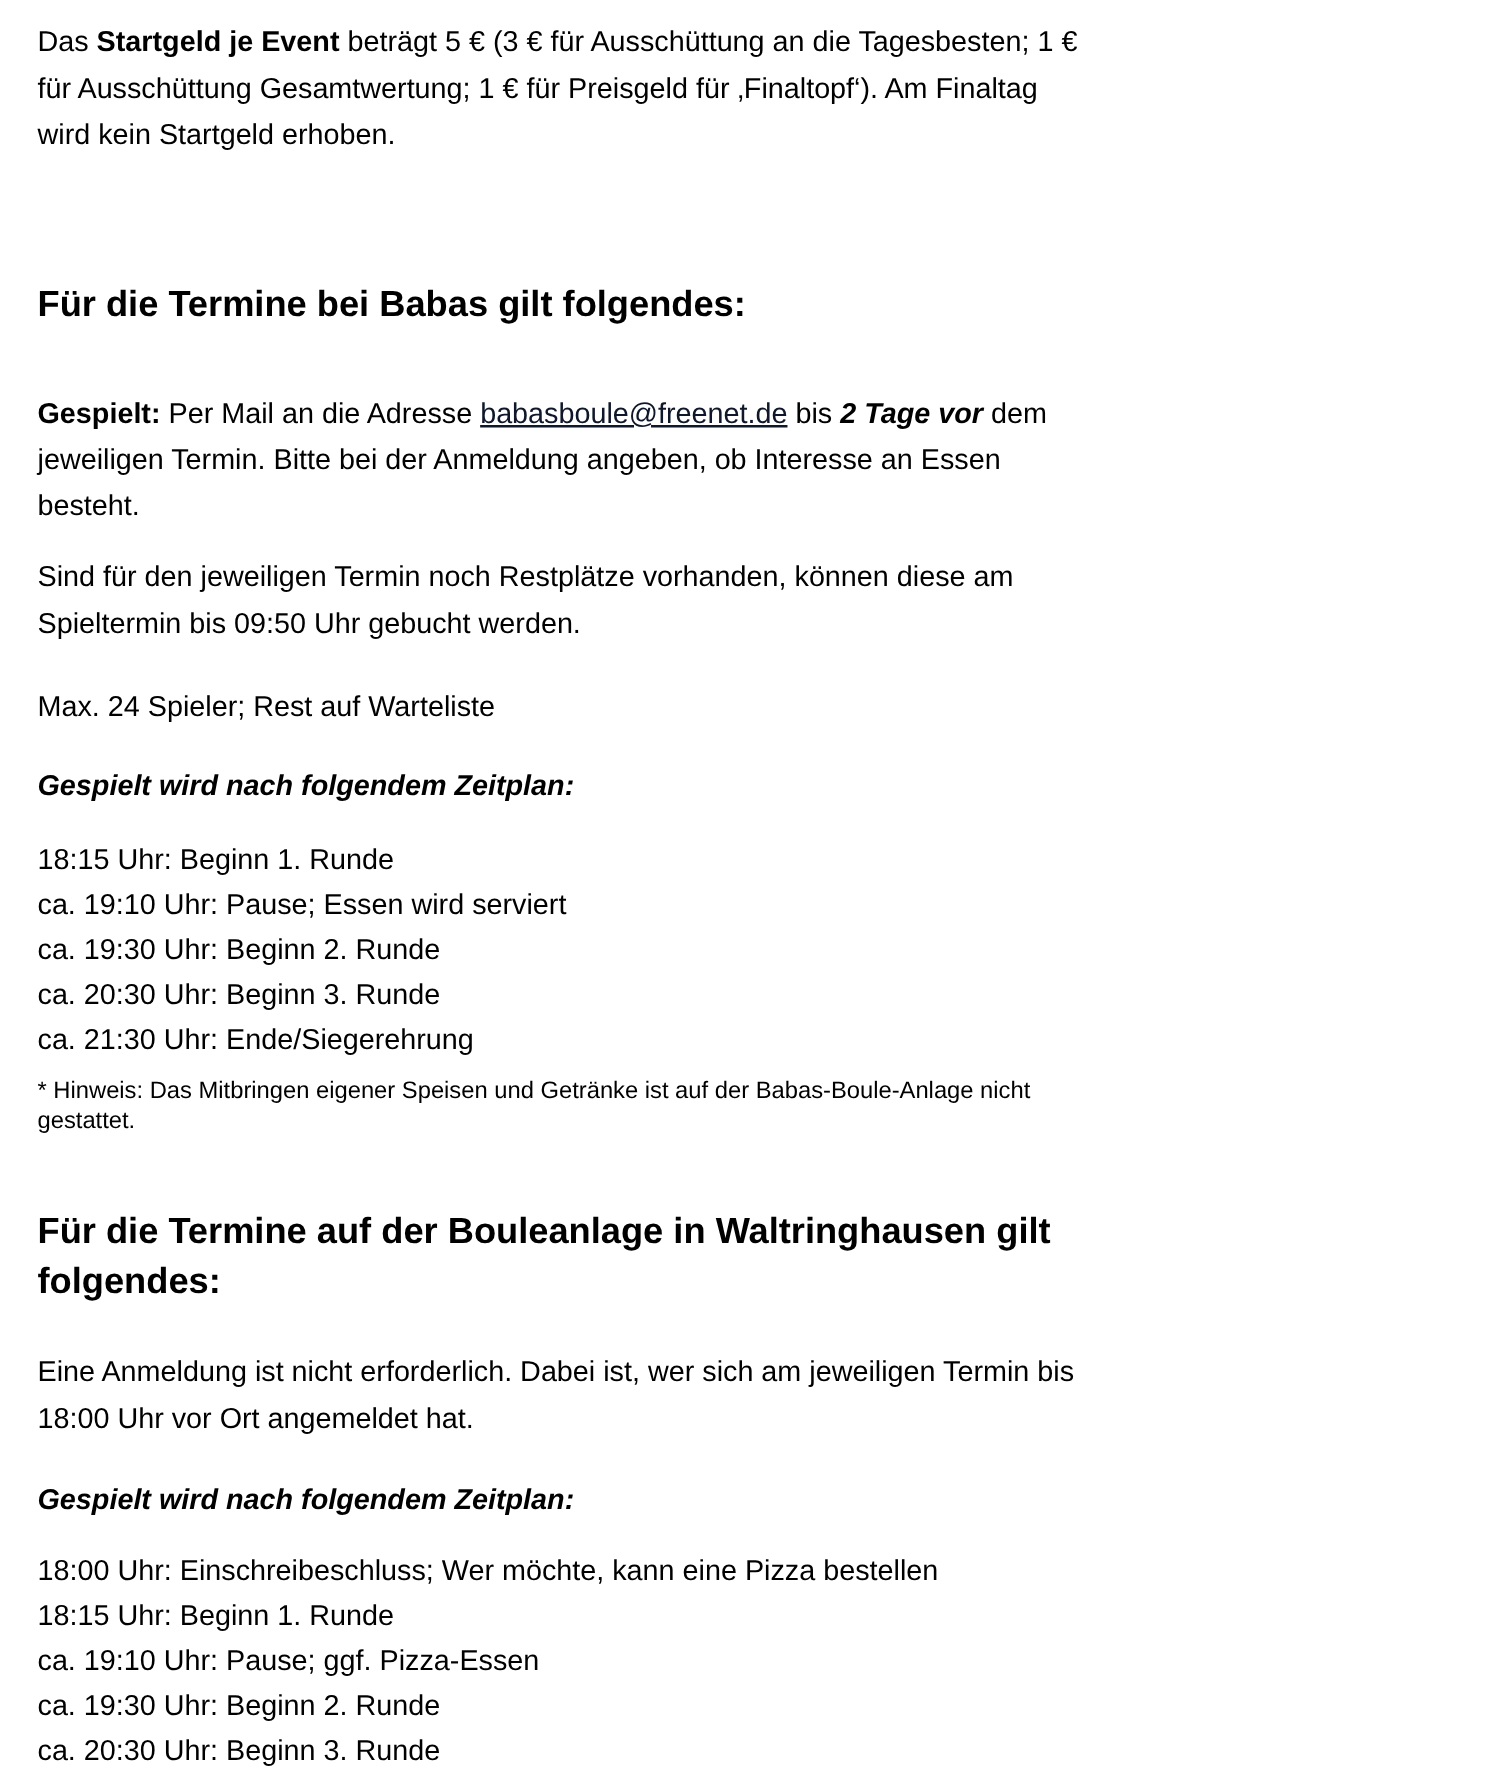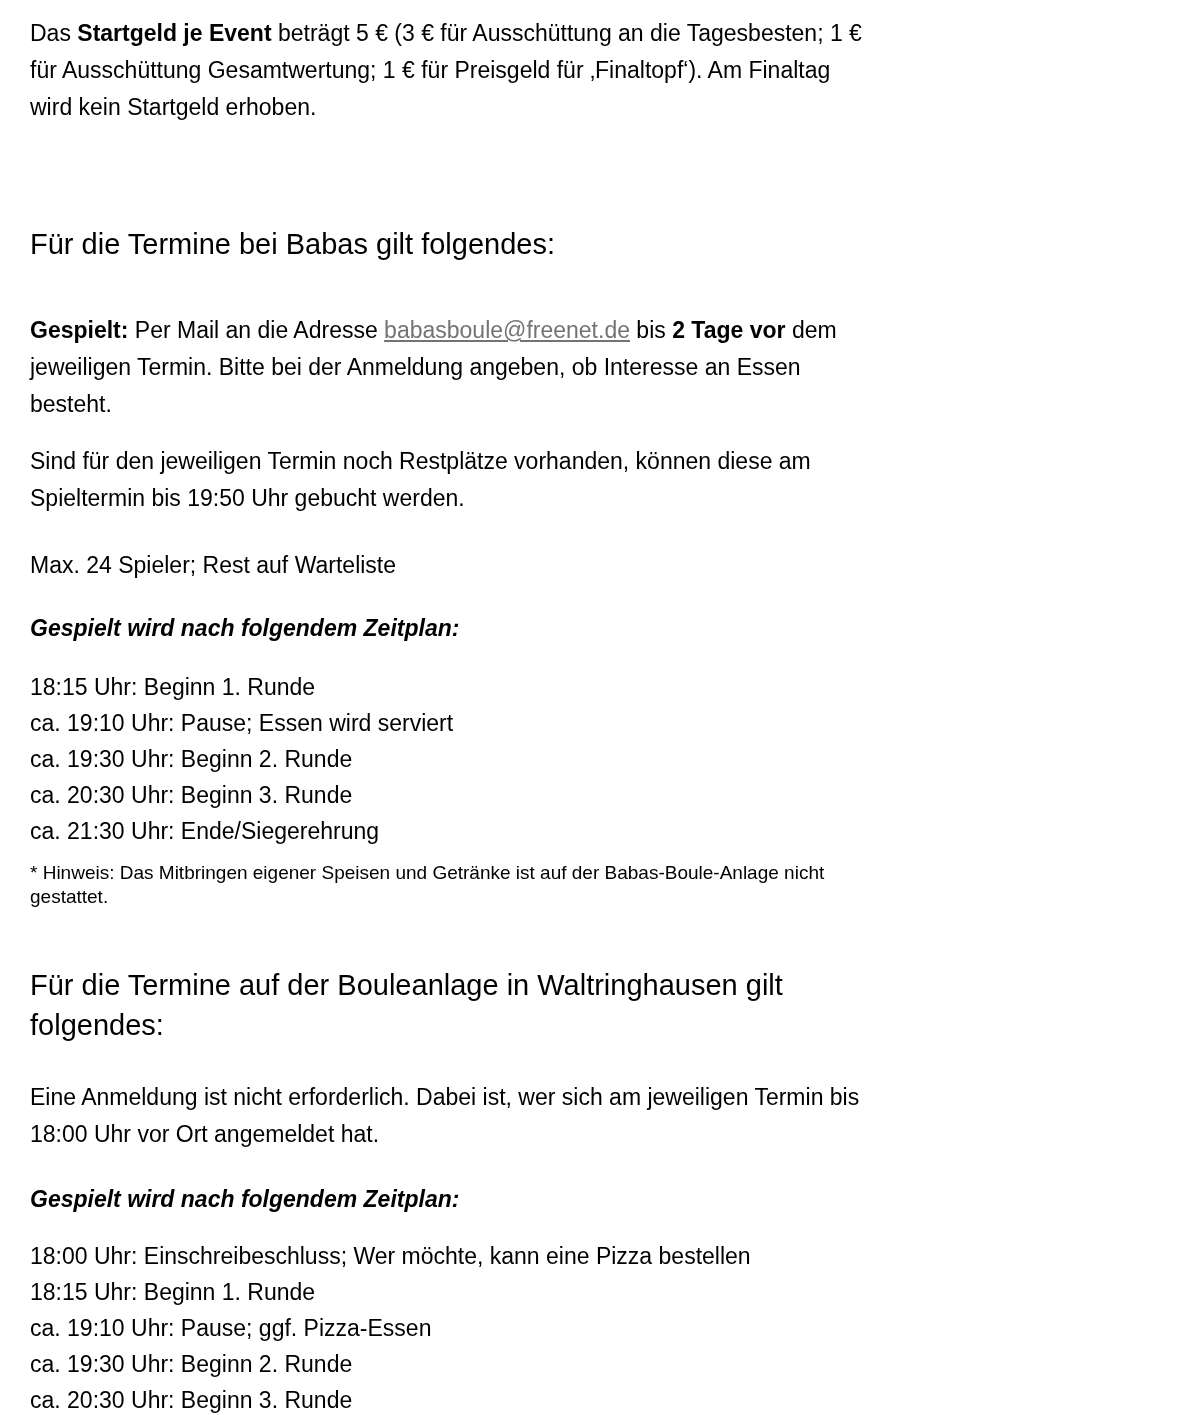--- a/index.html
+++ b/index.html
@@ -18,21 +18,21 @@
     background: #ffffff;
   }
   .body-text {
     font-size: 23px;
     line-height: 37px;
     font-weight: 400;
   }
   h1.section-heading {
     font-size: 29px;
     line-height: 40px;
-    font-weight: 400;
+    font-weight: 700;
   }
   .heading-babas { margin-top: 98px; margin-bottom: 48px; }
   .heading-waltringhausen { margin-top: 56px; margin-bottom: 34px; }
   .anmeldung-p { margin-bottom: 20px; }
   .restplaetze-p { margin-bottom: 30px; }
   .max-spieler-p { margin-bottom: 26px; }
   .zeitplan-label {
     font-size: 23px;
     line-height: 37px;
     font-weight: 700;
@@ -57,23 +57,23 @@
 </style>
 </head>
 <body>
 
 <div class="page">
 
   <p class="body-text intro-p"><span>Das </span><span style="font-weight: 700;">Startgeld je Event</span><span> beträgt 5 € (3 € für Ausschüttung an die Tagesbesten; 1 € für Ausschüttung Gesamtwertung; 1 € für Preisgeld für ‚Finaltopf‘). Am Finaltag wird kein Startgeld erhoben.</span></p>
 
   <h1 class="section-heading heading-babas">Für die Termine bei Babas gilt folgendes:</h1>
 
-  <p class="body-text anmeldung-p"><span style="font-weight: 700;">Gespielt:</span><span> Per Mail an die Adresse </span><a href="#" class="link" style="color: #737373;">babasboule@freenet.de</a><span> bis </span><span style="font-weight: 700;">2 Tage vor</span><span> dem jeweiligen Termin. Bitte bei der Anmeldung angeben, ob Interesse an Essen besteht.</span></p>
+  <p class="body-text anmeldung-p"><span style="font-weight: 700;">Gespielt:</span><span> Per Mail an die Adresse </span><a href="#" class="link" style="color: #0f172a;">babasboule@freenet.de</a><span> bis </span><span style="font-weight: 700; font-style: italic;">2 Tage vor</span><span> dem jeweiligen Termin. Bitte bei der Anmeldung angeben, ob Interesse an Essen besteht.</span></p>
 
-  <p class="body-text restplaetze-p">Sind für den jeweiligen Termin noch Restplätze vorhanden, können diese am Spieltermin bis 19:50 Uhr gebucht werden.</p>
+  <p class="body-text restplaetze-p">Sind für den jeweiligen Termin noch Restplätze vorhanden, können diese am Spieltermin bis 09:50 Uhr gebucht werden.</p>
 
   <p class="body-text max-spieler-p"><span style="font-weight: 400; margin-top: 23px;">Max. 24 Spieler</span><span>; Rest auf Warteliste</span></p>
 
   <p class="zeitplan-label">Gespielt wird nach folgendem Zeitplan:</p>
 
   <div class="schedule">
     <p>18:15 Uhr: Beginn 1. Runde</p>
     <p>ca. 19:10 Uhr: Pause; Essen wird serviert</p>
     <p>ca. 19:30 Uhr: Beginn 2. Runde</p>
     <p>ca. 20:30 Uhr: Beginn 3. Runde</p>

